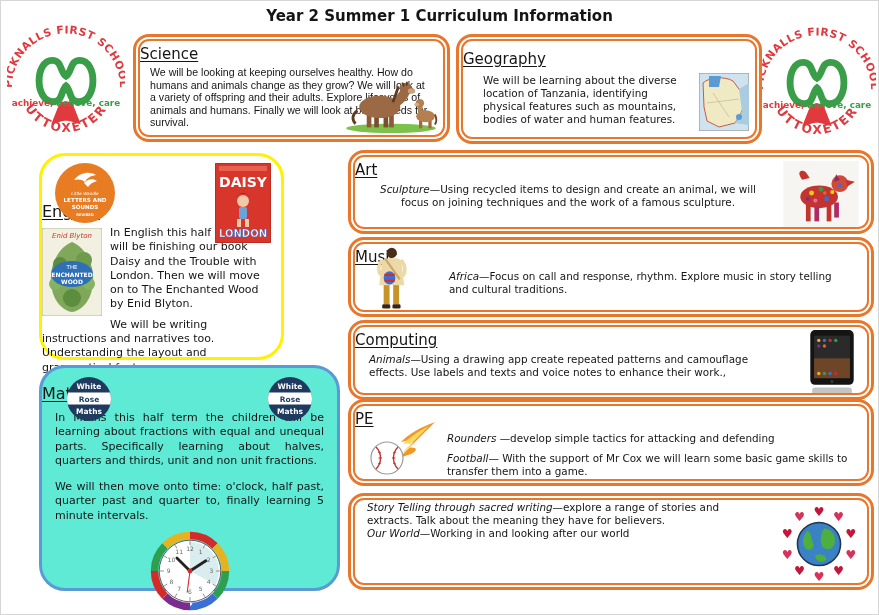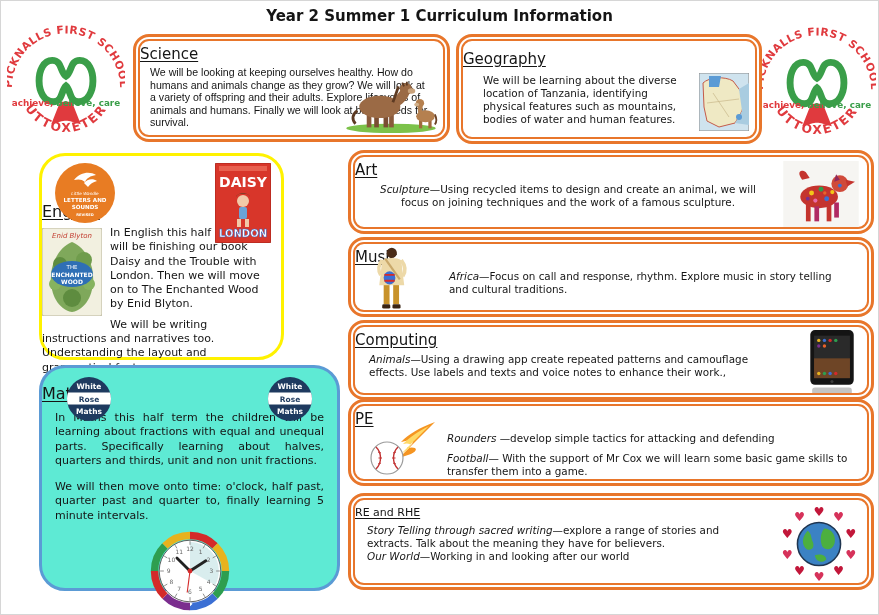--- a/index.html
+++ b/index.html
@@ -347,21 +347,20 @@
       <div class="h">PE</div>
       <div class="txt" style="padding:1px 14px 0 92px">
         <p style="margin-bottom:7px"><span class="i">Rounders</span><span> —develop simple tactics for attacking and defending</span></p>
         <p><span class="i">Football—</span><span> With the support of Mr Cox we will learn some basic game skills to transfer them into a game.</span></p>
       </div>
     </div>
   </div>
 
   <div class="obox" style="left:347px;top:492px;width:526px;height:97px">
     <div class="obox-in">
-      <div class="h h-sm">RE and RHE</div>
       <div class="txt" style="padding:1px 104px 0 12px">
         <p style="margin-bottom:0"><span class="i">Story Telling through sacred writing</span><span>—explore a range of stories and extracts. Talk about the meaning they have for believers.</span></p>
         <p><span class="i">Our World</span><span>—Working in and looking after our world</span></p>
       </div>
       <svg class="abs" style="right:10px;top:6px" width="76" height="76" viewBox="0 0 74 74">
         <g font-size="12" text-anchor="middle" font-family="DejaVu Sans">
           <text x="37" y="10" fill="#C2173A">♥</text>
             <text x="56" y="15" fill="#D6325A">♥</text>
           <text x="68" y="31" fill="#C2173A">♥</text>
             <text x="68" y="52" fill="#D6325A">♥</text>

